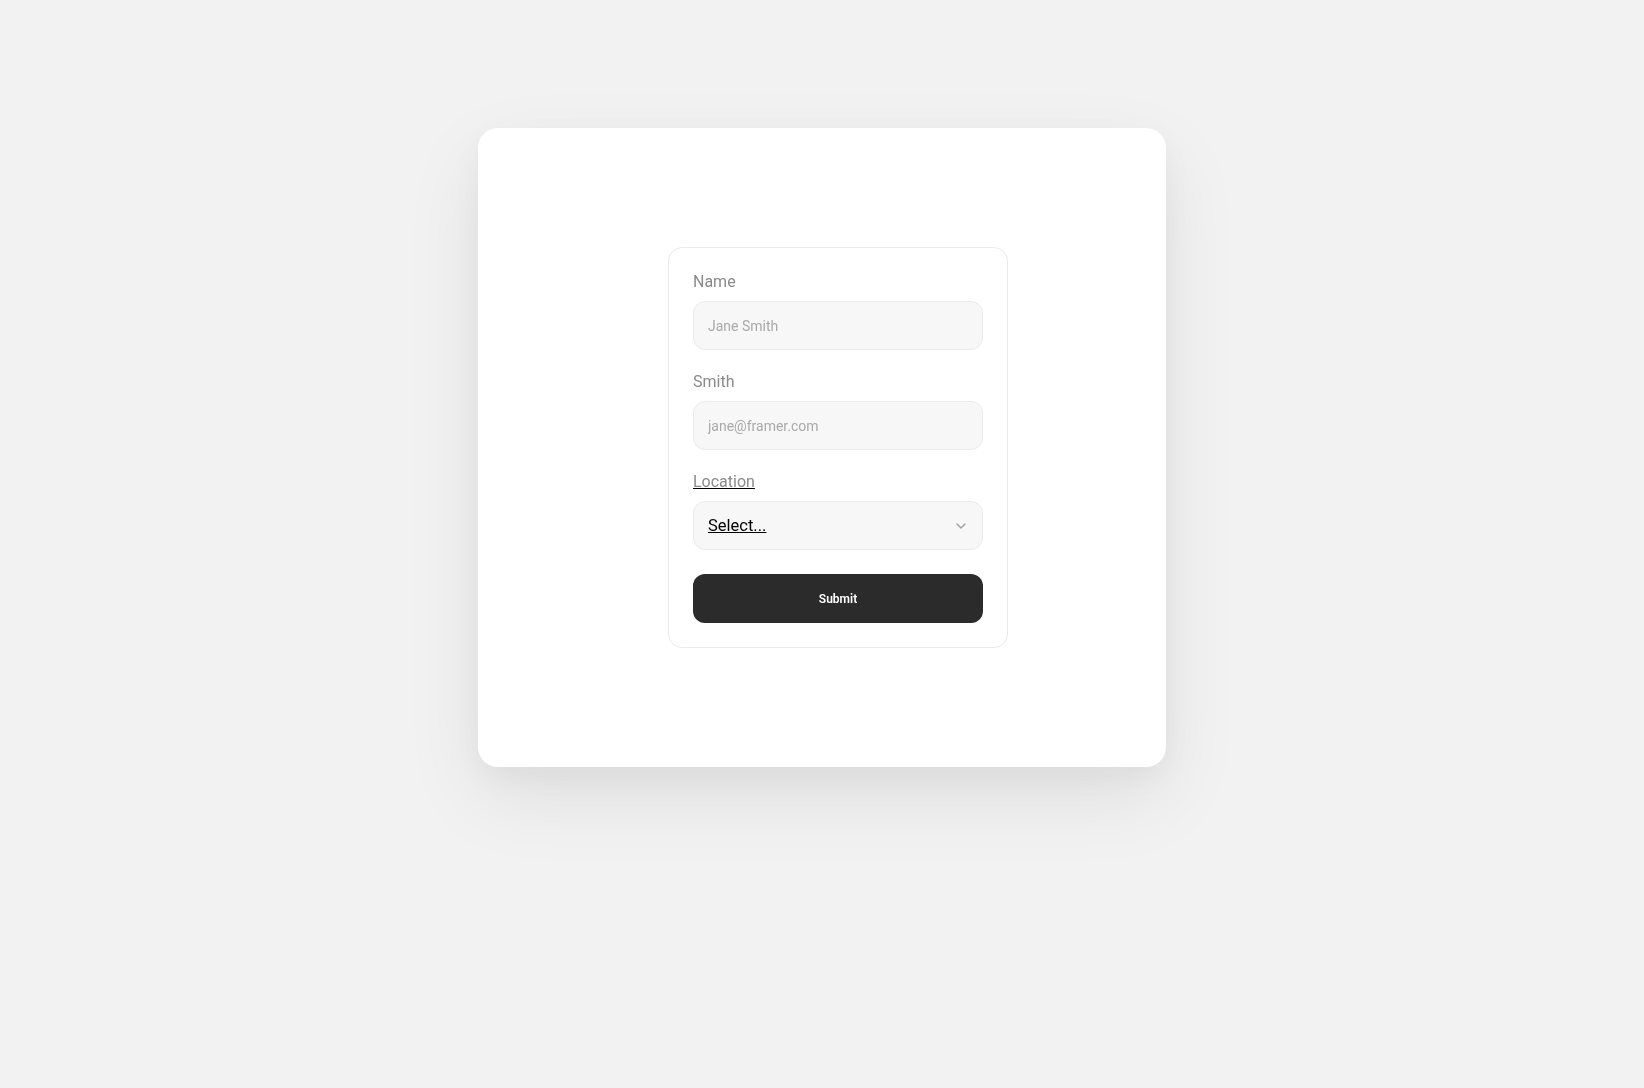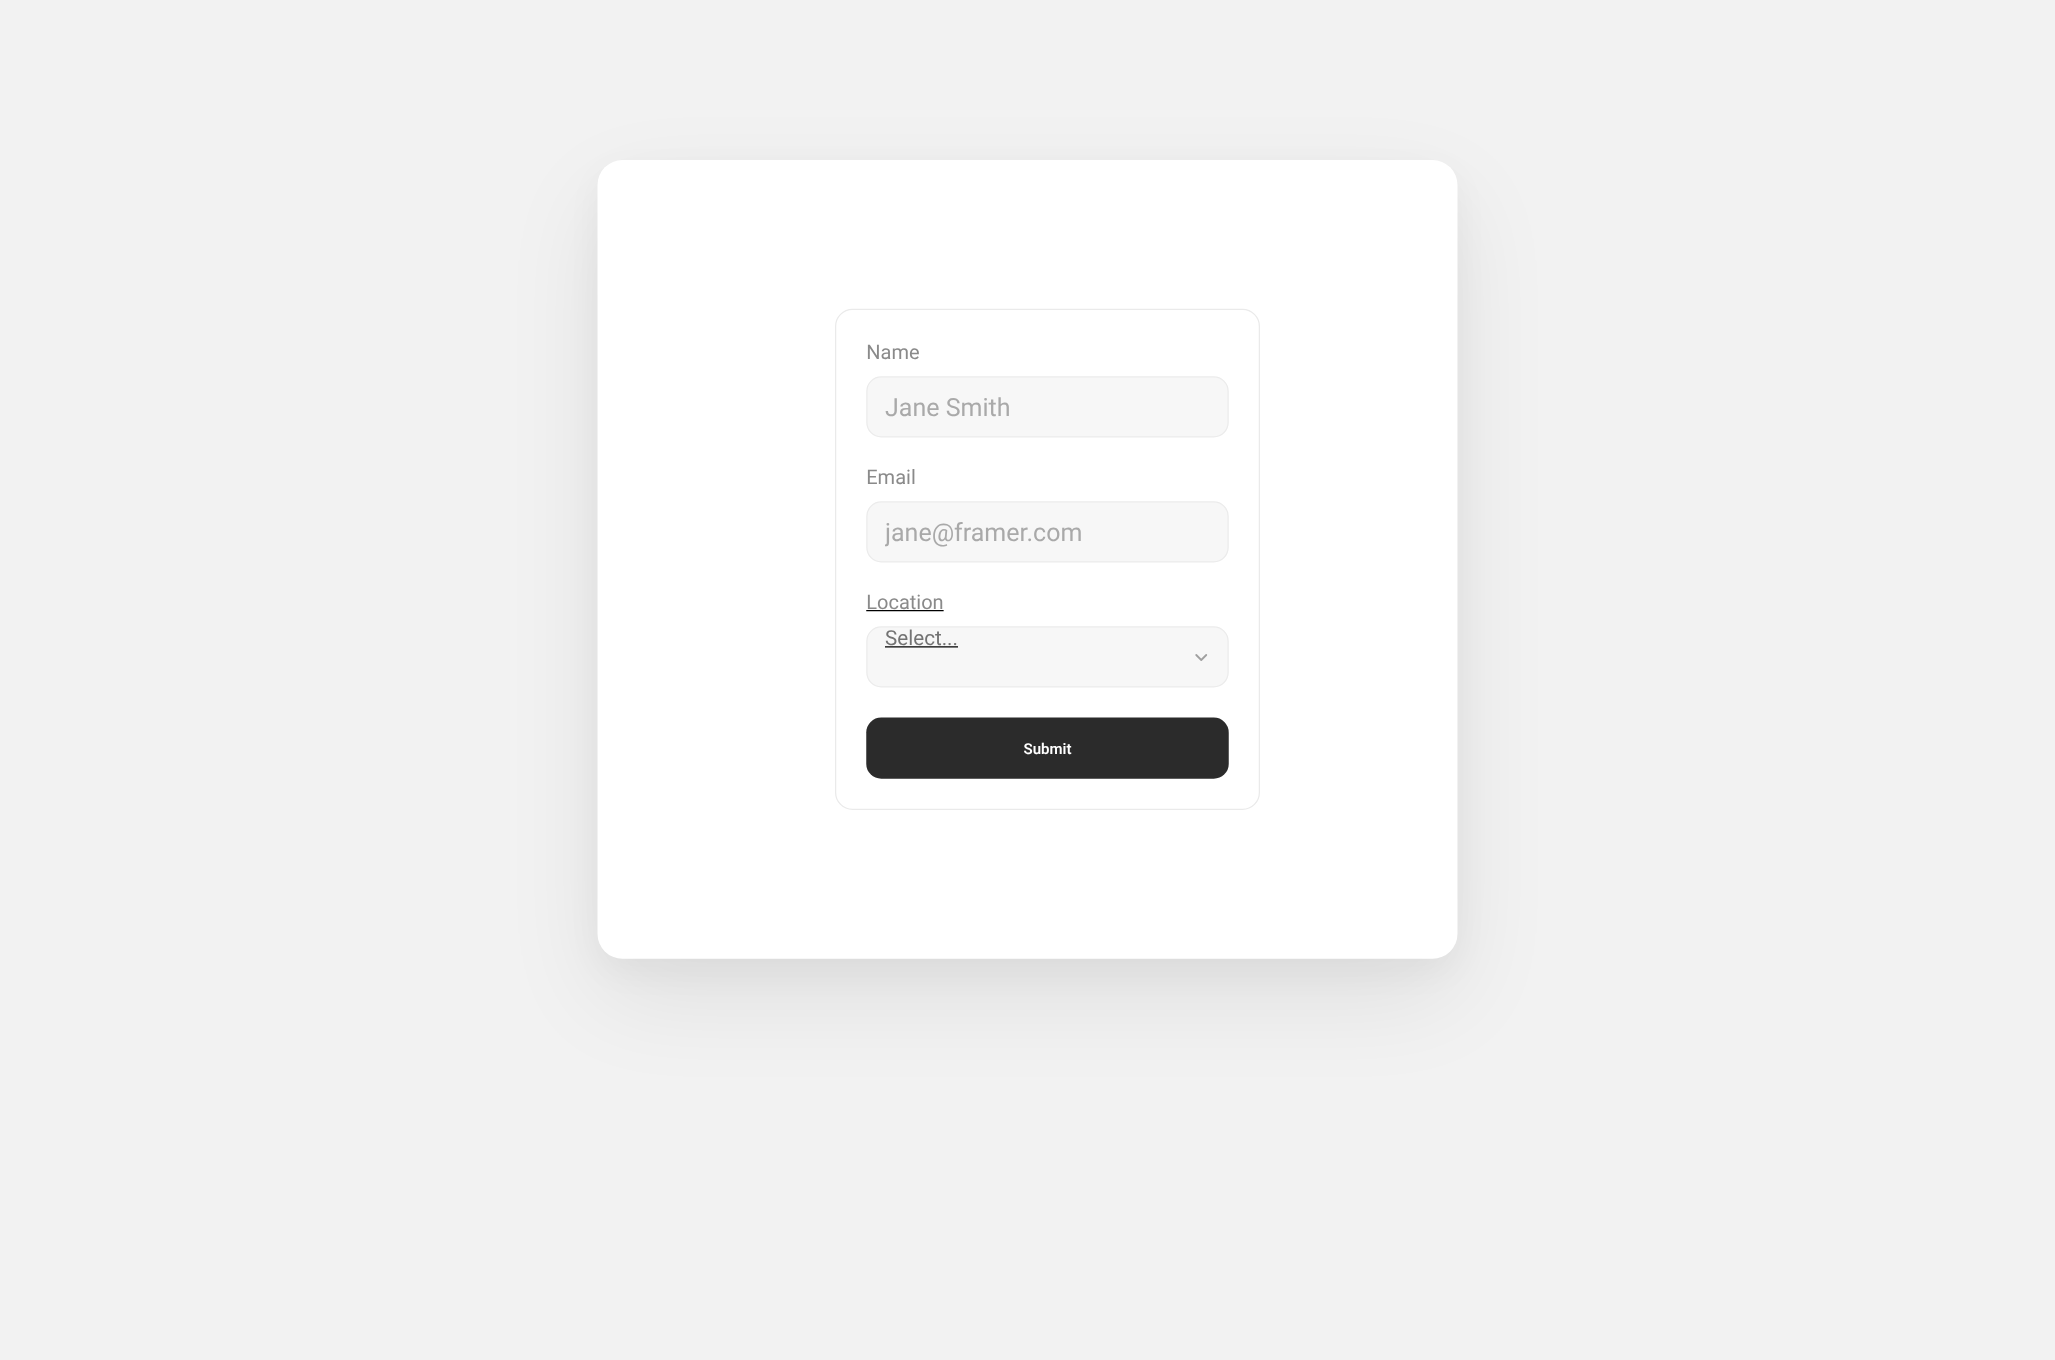--- a/index.html
+++ b/index.html
@@ -56,21 +56,21 @@
       font-weight: 400;
     }
 
     .text-input {
       width: 100%;
       height: 49px;
       background-color: #f7f7f7;
       border: 1px solid #ebebeb;
       border-radius: 12px;
       padding: 0 14px;
-      font-size: 20px;
+      font-size: 14px;
       color: #333;
       font-family: inherit;
       outline: none;
     }
 
     .text-input::placeholder {
       color: #a9a9a9;
     }
 
     .select-wrapper {
@@ -79,22 +79,23 @@
     }
 
     .select-input {
       width: 100%;
       height: 49px;
       background-color: #f7f7f7;
       border: 1px solid #ebebeb;
       border-radius: 12px;
       padding: 0 14px;
       font-size: 16.5px;
-      color: #737373;
+      color: #000000;
       display: flex;
+      align-items: center;
       cursor: pointer;
     }
 
     .chevron-icon {
       position: absolute;
       right: 14px;
       top: 50%;
       transform: translateY(-50%);
       pointer-events: none;
       color: #a0a0a0;
@@ -121,21 +122,21 @@
 
 <div class="card">
   <div class="form-container">
 
     <div class="form-field">
       <label class="field-label">Name</label>
       <input type="text" class="text-input" placeholder="Jane Smith" style="">
     </div>
 
     <div class="form-field">
-      <label class="field-label">Email</label>
+      <label class="field-label">Smith</label>
       <input type="email" class="text-input" placeholder="jane@framer.com" style="">
     </div>
 
     <div class="form-field">
       <label class="field-label">Location</label>
       <div class="select-wrapper">
         <div class="select-input">
           <span>Select...</span>
         </div>
         <span class="chevron-icon">

